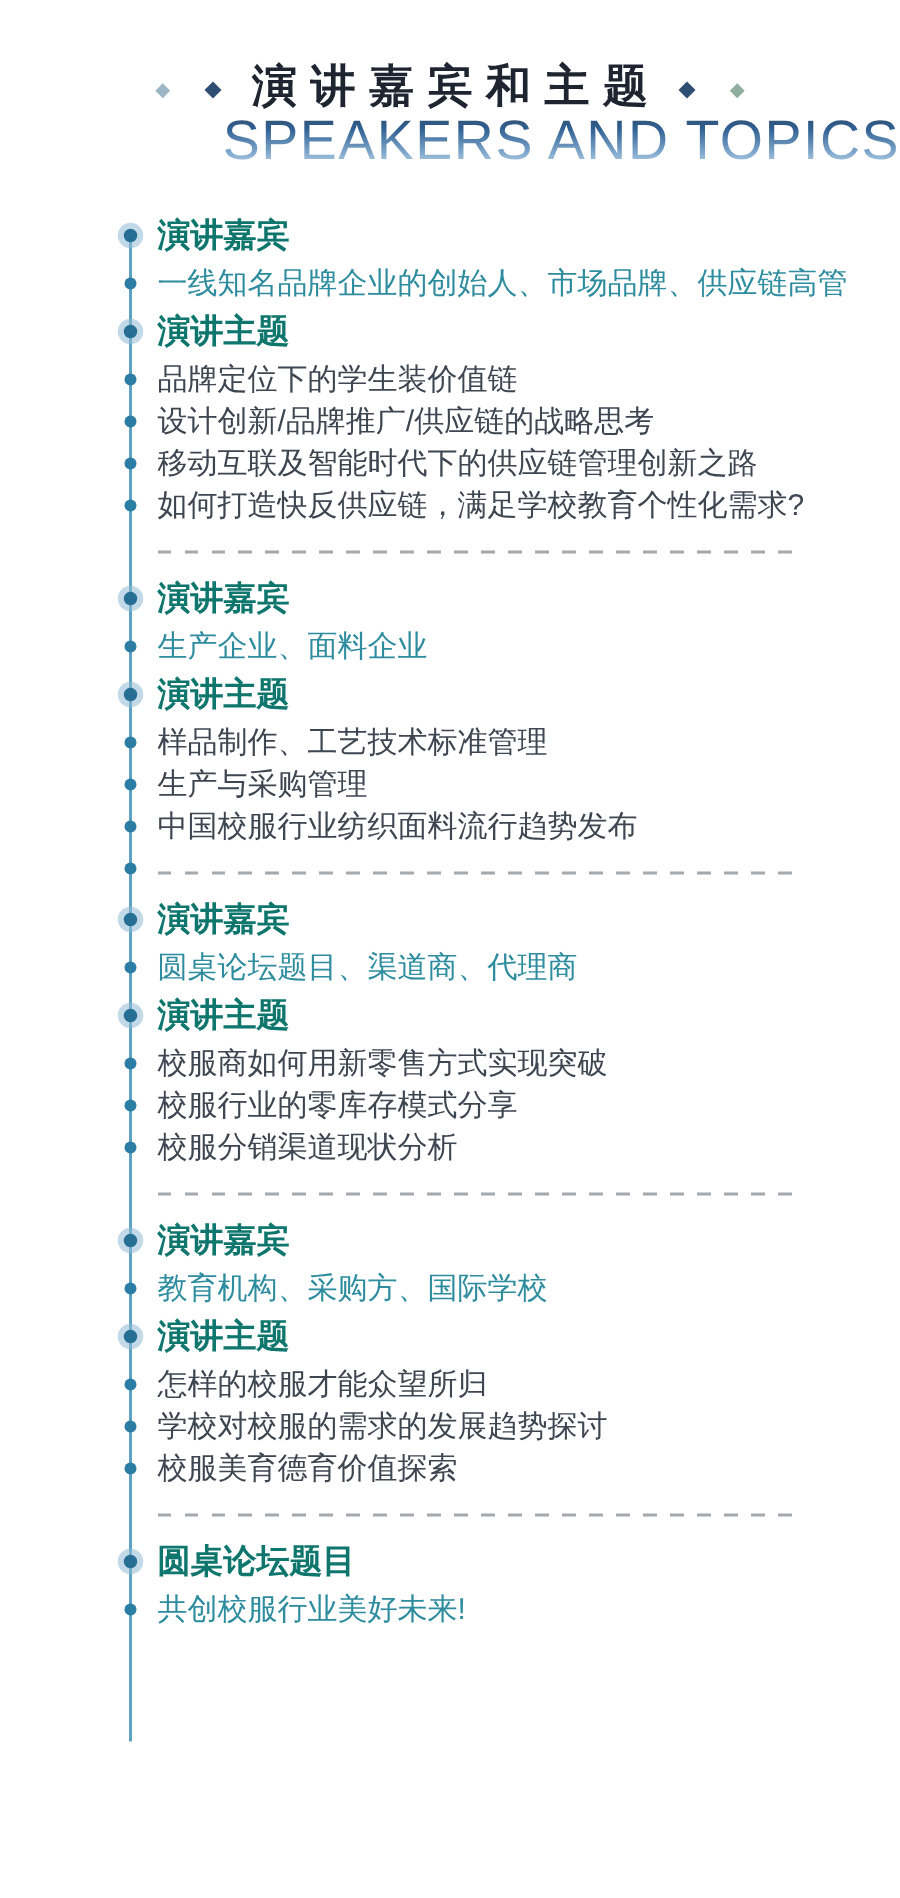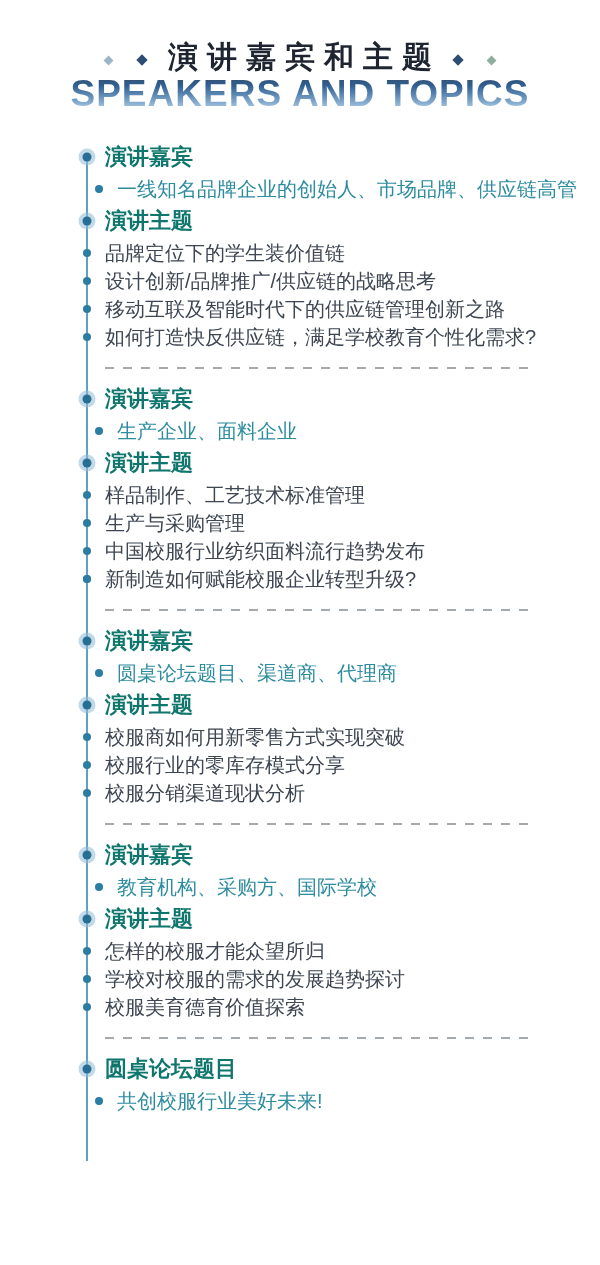--- a/index.html
+++ b/index.html
@@ -39,23 +39,23 @@
     width: 8px; height: 8px;
     transform: rotate(45deg);
     margin: 6px 13px 0 13px;
     flex: 0 0 auto;
   }
   .d-dark  { background: var(--diamond-dark, #2e4d72); }
   .d-light { width: 7px; height: 7px; background: var(--diamond-light, #9cb6c5); }
   .d-light.right { background: var(--diamond-light2, #8fae9f); }
 
   .title-en {
-    text-align: center;
+    text-align: right;
     font-size: 37px;
-    font-weight: bold;
+    font-weight: normal;
     letter-spacing: 1px;
     margin-top: -5px;
     white-space: nowrap;
     color: #6f9cc4; 
   }
   @supports ((-webkit-background-clip: text) or (background-clip: text)) {
     .title-en {
       background: linear-gradient(180deg, #37495d 0%, #2f5f92 30%, #84abce 70%, #d5e6f4 100%);
       -webkit-background-clip: text;
       background-clip: text;
@@ -97,21 +97,21 @@
     font-size: 22px;
     font-weight: bold;
     color: #0f766e;
   }
   .row.heading .dot {
     width: 9px; height: 9px;
     background: var(--dot-big-color, #266e94);
     box-shadow: 0 0 0 4px var(--dot-halo-color, rgba(144, 188, 213, 0.55));
   }
   .row.accent {
-    margin: 4px 12px;
+    margin: 4px 0;
     color: var(--accent-color, #2e8c9f);
   }
   .row.topic {
     color: #3e4652;
   }
   .divider {
     height: 2px;
     margin: 16px 35px 16px 25px;
     background-image: repeating-linear-gradient(90deg,
       var(--dash-color, #a4a9ae) 0 9px, transparent 9px 18px);
@@ -188,24 +188,20 @@
     <span class="dot"></span>
     <span class="row-text">生产与采购管理</span>
   </div>
         <div class="row topic">
     <span class="dot"></span>
     <span class="row-text">中国校服行业纺织面料流行趋势发布</span>
   </div>
         <div class="row topic">
     <span class="dot"></span>
   </div>
-        <div class="row topic">
-    <span class="dot"></span>
-    <span class="row-text">新制造如何赋能校服企业转型升级?</span>
-  </div>
       </section>
       <div class="divider"></div>
       <section>
         <div class="row heading">
     <span class="dot"></span>
     <span class="row-text">演讲嘉宾</span>
   </div>
         <div class="row accent">
     <span class="dot"></span>
     <span class="row-text">圆桌论坛题目、渠道商、代理商</span>

